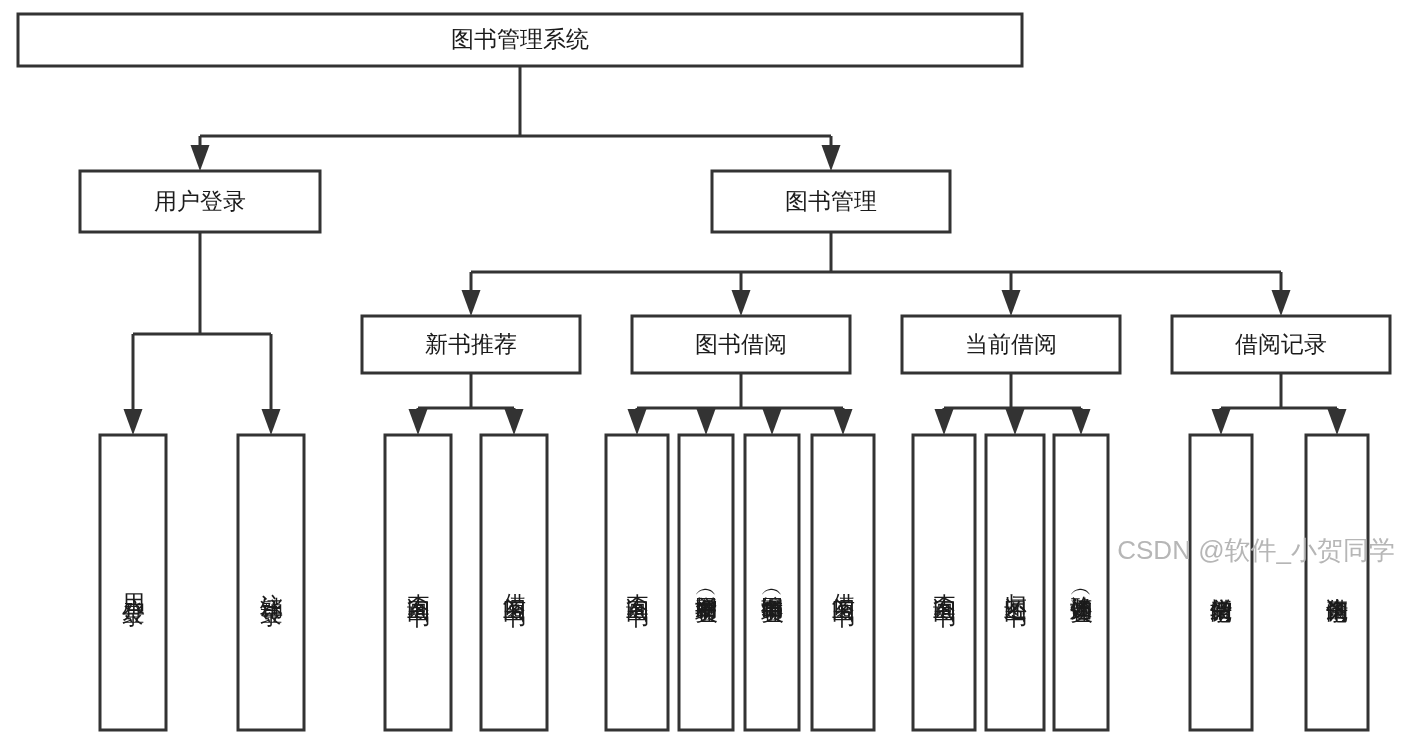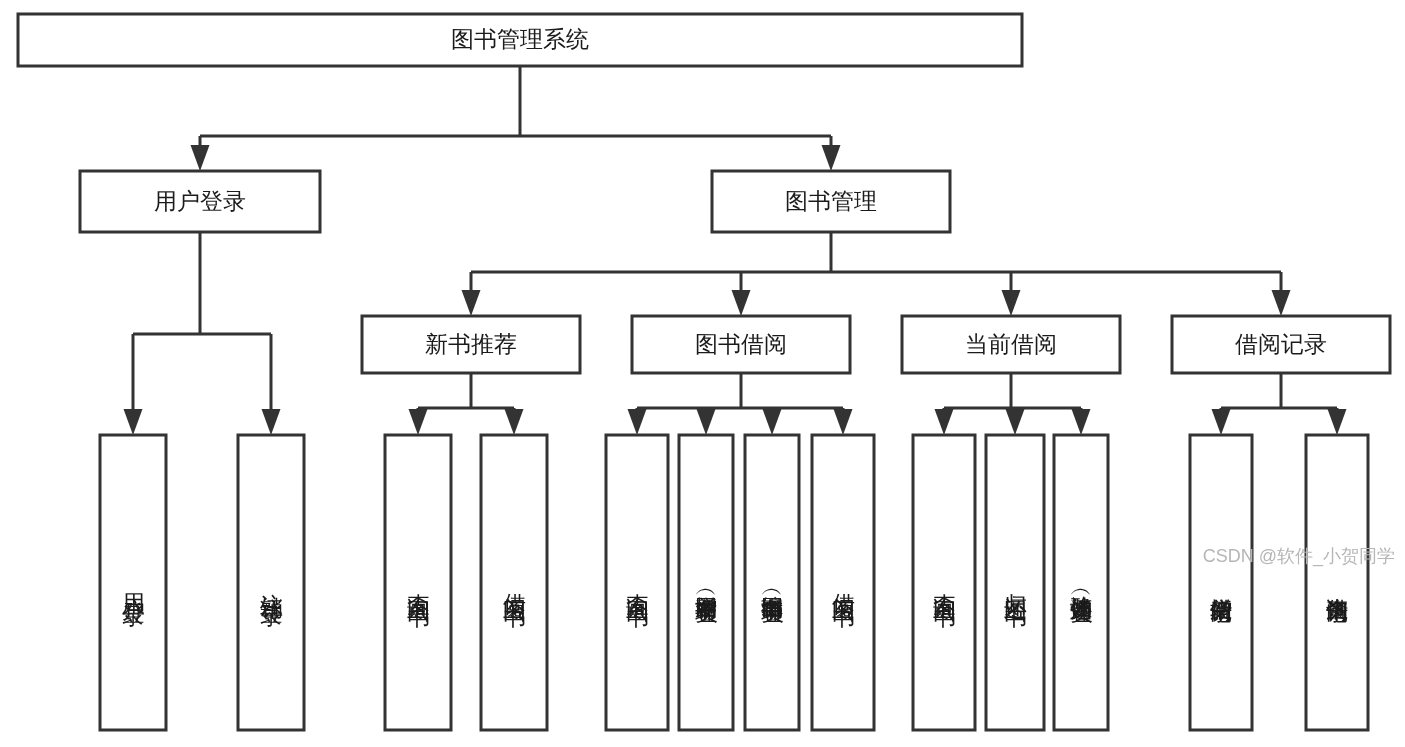--- a/index.html
+++ b/index.html
@@ -70,21 +70,21 @@
   }
   .node-label-v.compact {
     font-size: 22px;
     letter-spacing: 1px;
   }
   .watermark {
     position: absolute;
     right: 10px;
     bottom: 6px;
     font-family: "Liberation Sans", "DejaVu Sans", sans-serif;
-    font-size: 18px;
+    font-size: 26px;
     color: #b6b6b6;
     white-space: nowrap;
     user-select: none;
     margin-top: 24px;
   }
 </style>
 </head>
 <body>
 
 <div id="diagram-root">

